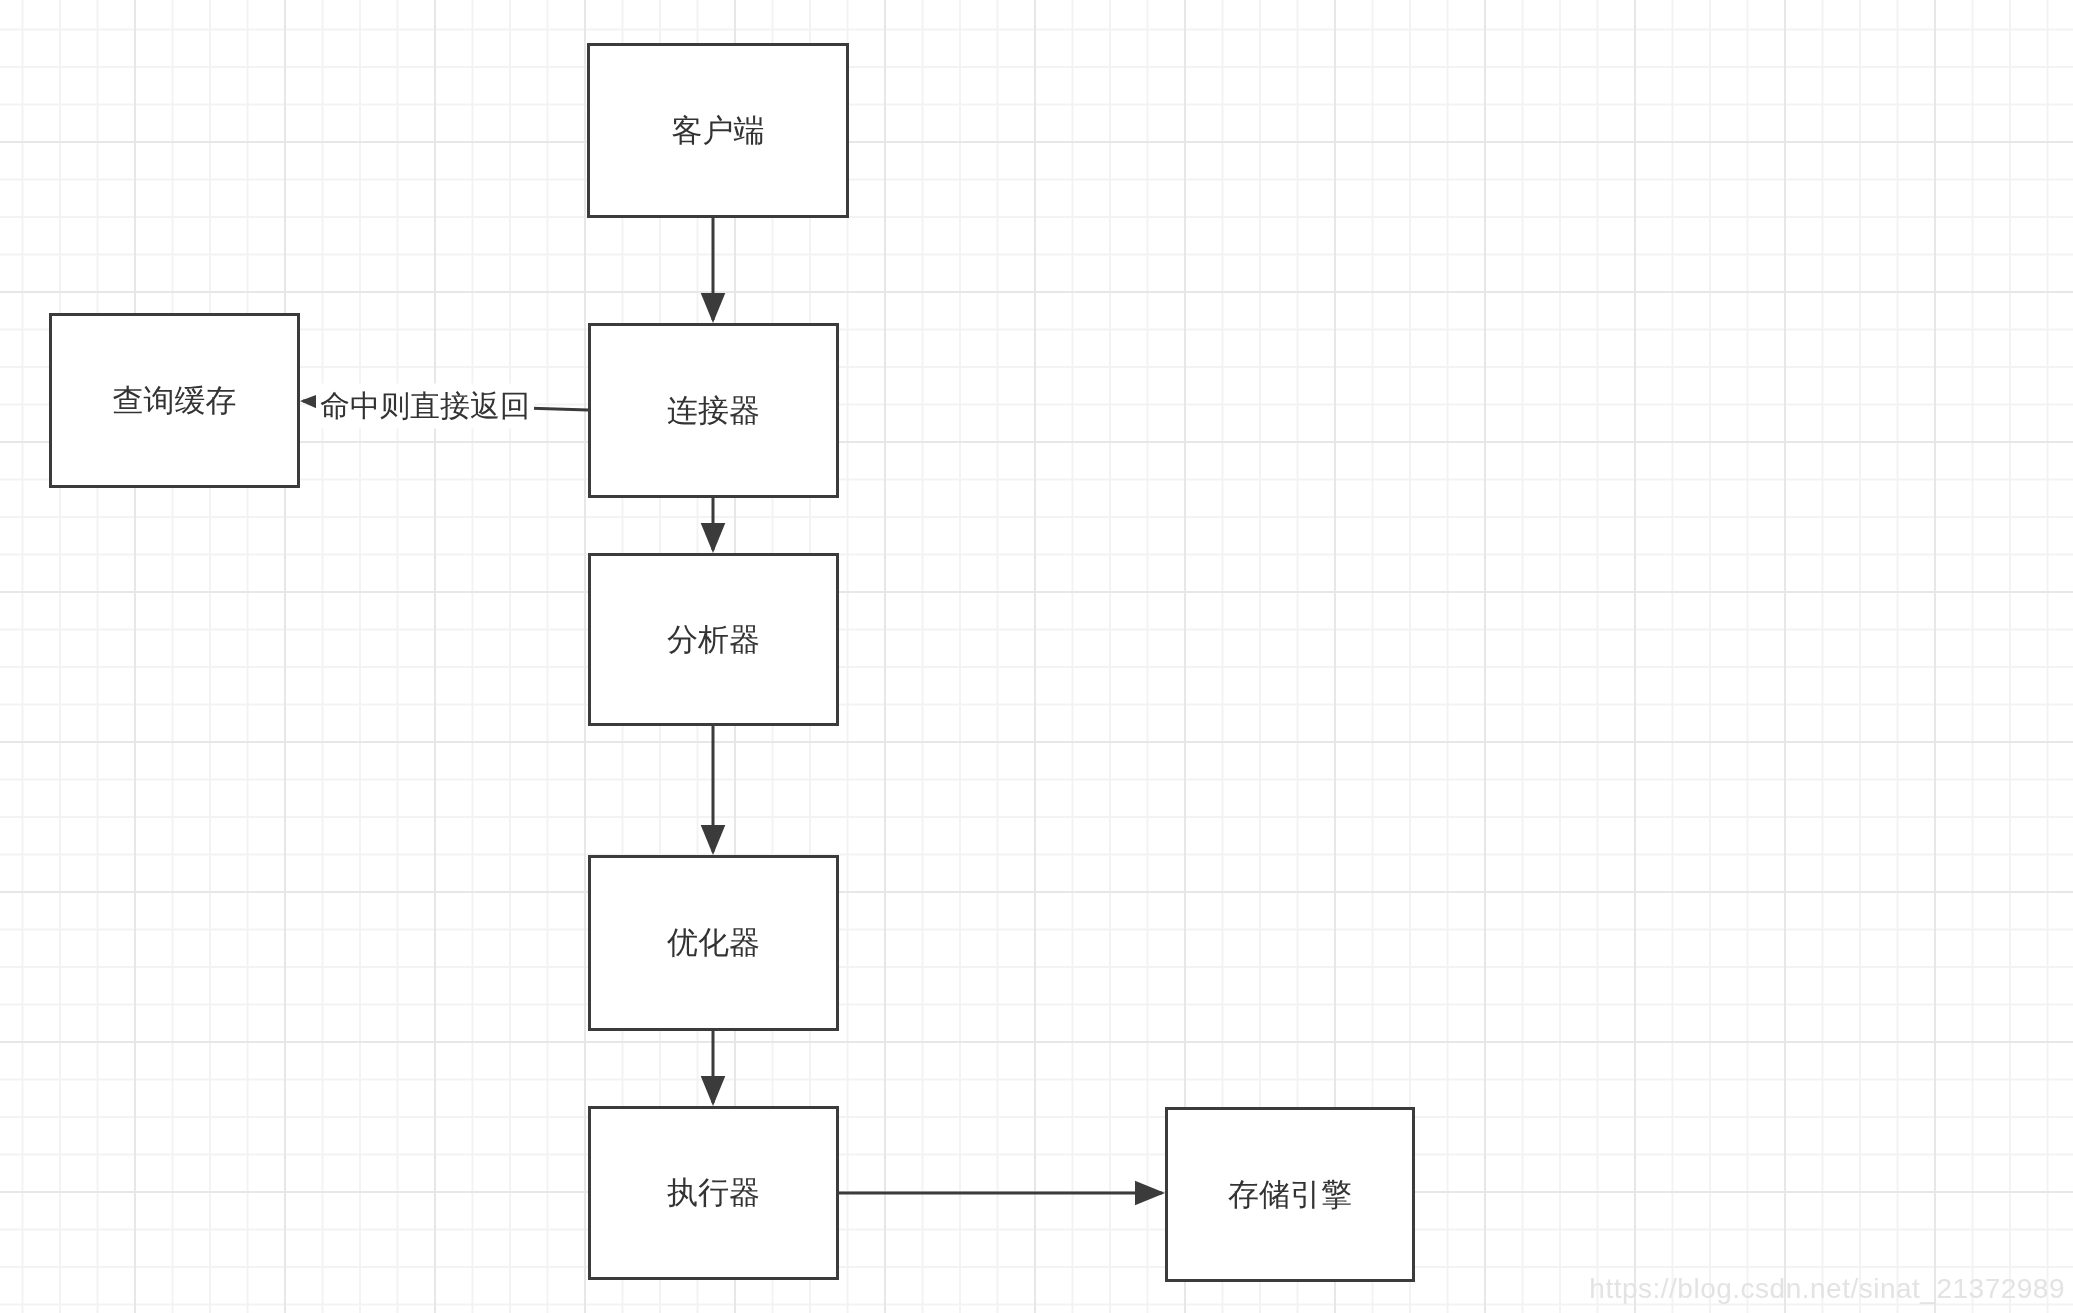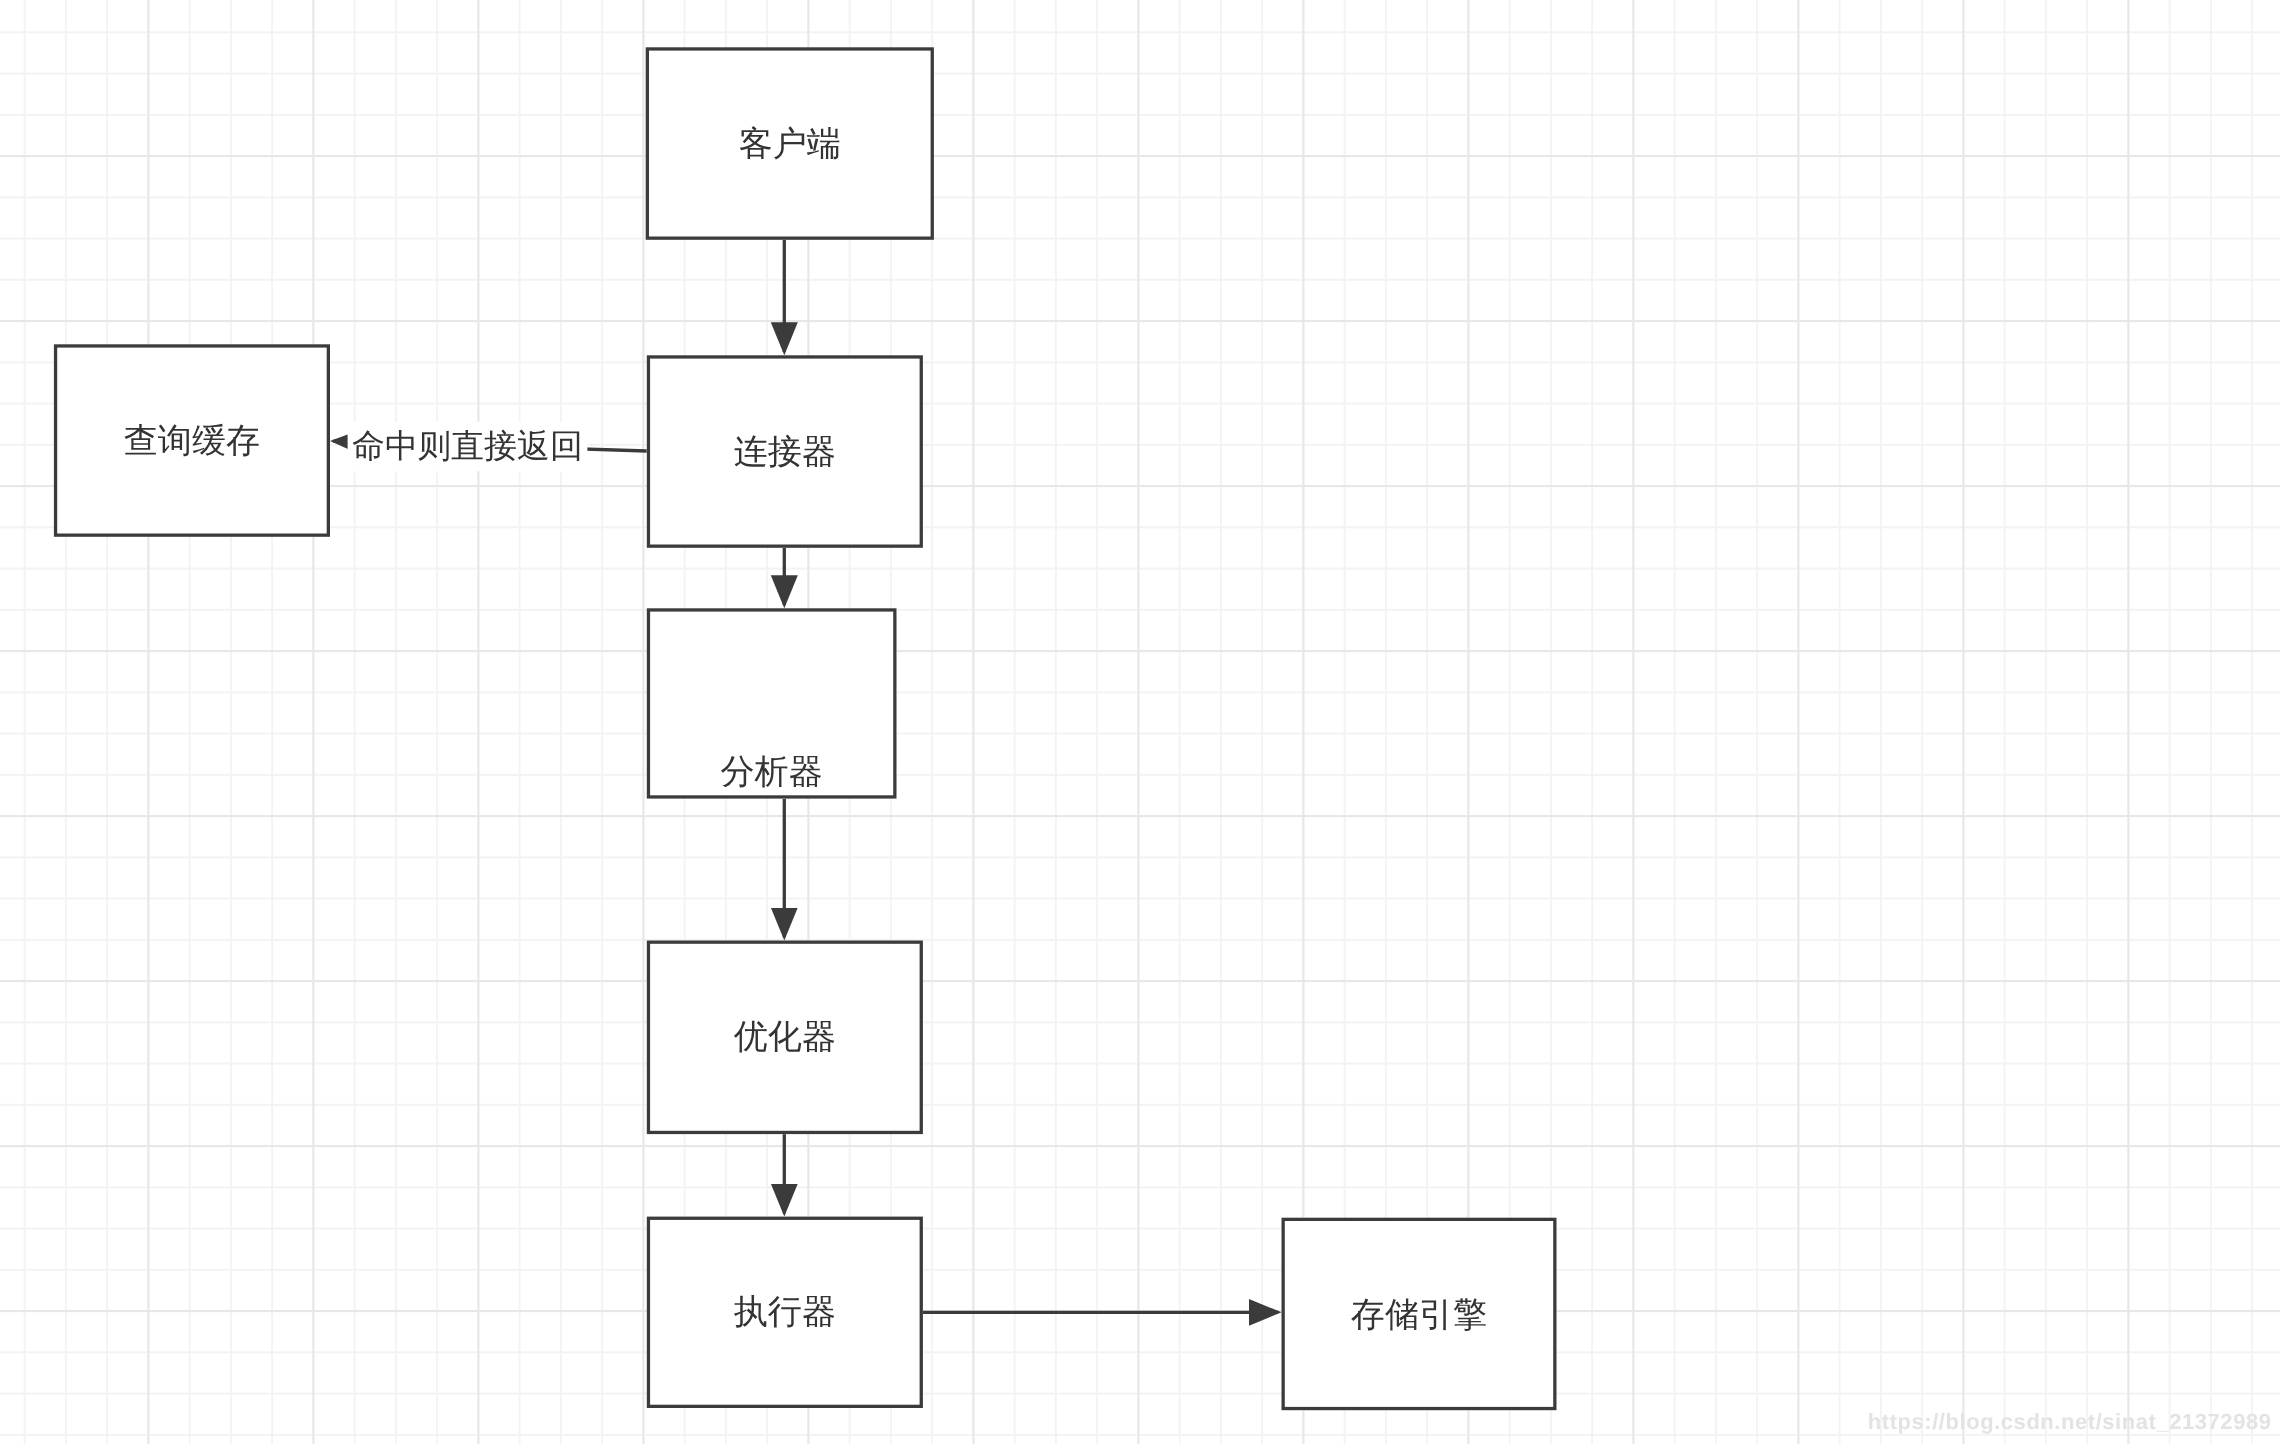--- a/index.html
+++ b/index.html
@@ -65,25 +65,24 @@
     color: #333333;
     font-size: 30px;
     padding: 2px 4px;
     white-space: nowrap;
   }
 
   .watermark {
     position: absolute;
     right: 8px;
     bottom: 8px;
-    font-size: 20px;
+    font-size: 28px;
     color: #e3e3e3;
     letter-spacing: 0.5px;
     white-space: nowrap;
-    font-weight: bold;
   }
 </style>
 </head>
 <body>
 
 <div class="canvas">
 
   <svg class="edges" width="2073" height="1313" viewBox="0 0 2073 1313" xmlns="http://www.w3.org/2000/svg">
     <defs>
       <marker id="arrow" viewBox="0 0 10 10" refX="9" refY="5" markerWidth="10" markerHeight="10" markerUnits="strokeWidth" orient="auto-start-reverse">
@@ -103,21 +102,21 @@
   </div>
 
   <div class="node" style="left:49px; top:313px; width:251px; height:175px;align-items:center;">
     <span>查询缓存</span>
   </div>
 
   <div class="node" style="left:588px; top:323px; width:251px; height:175px;">
     <span>连接器</span>
   </div>
 
-  <div class="node" style="left:588px; top:553px; width:227px; height:173px;align-items:flex-end;">
+  <div class="node" style="left:588px; top:553px; width:251px; height:173px;">
     <span>分析器</span>
   </div>
 
   <div class="node" style="left:588px; top:855px; width:251px; height:176px;">
     <span>优化器</span>
   </div>
 
   <div class="node" style="left:588px; top:1106px; width:251px; height:174px;">
     <span>执行器</span>
   </div>

